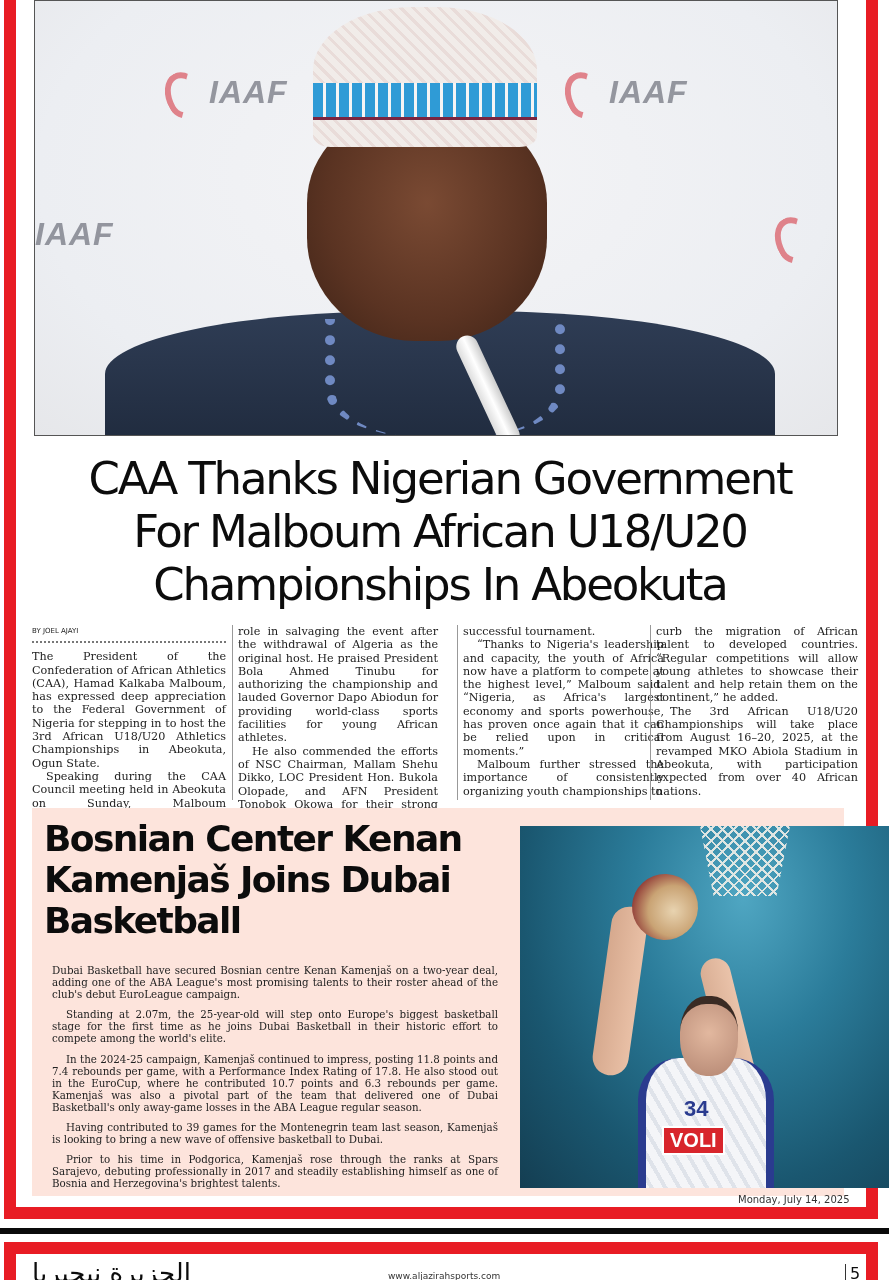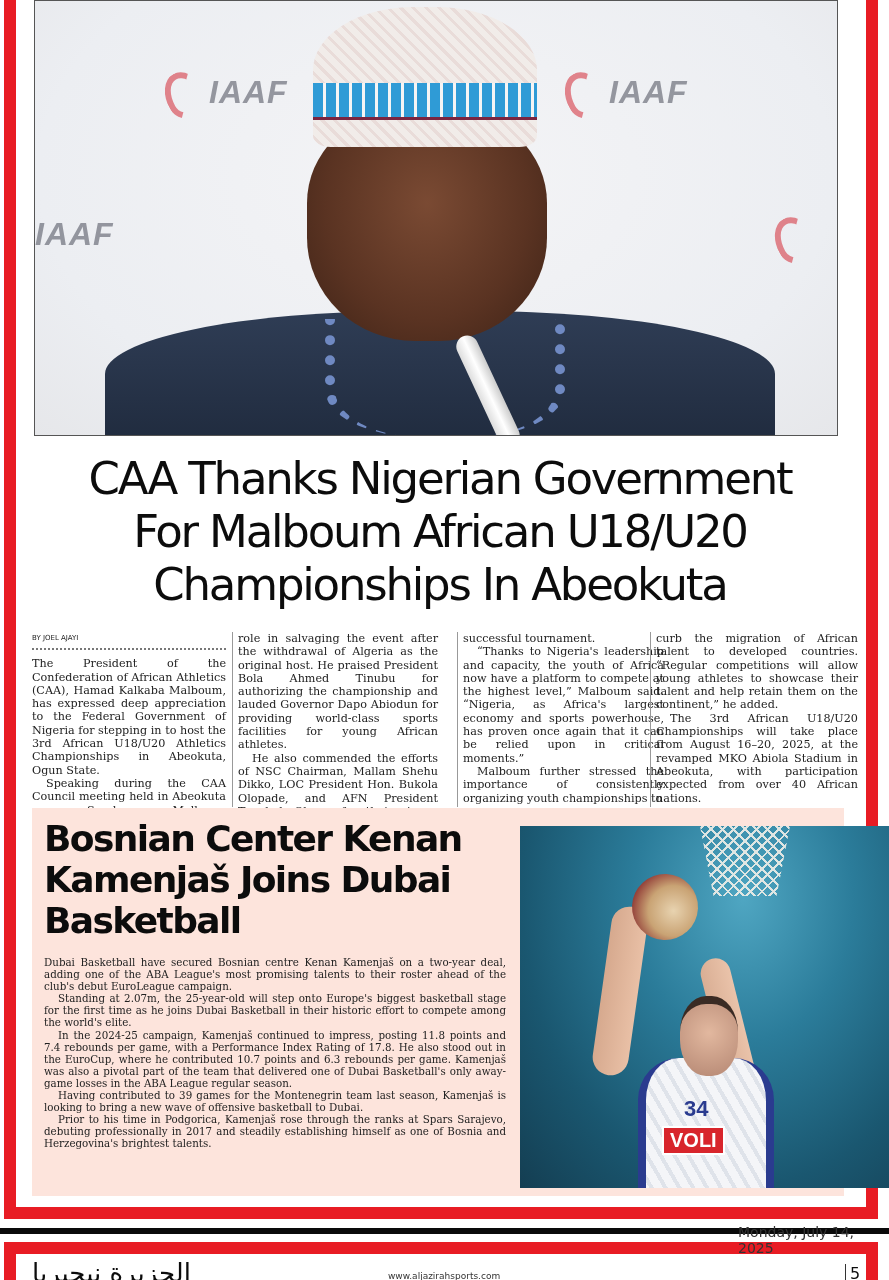--- a/index.html
+++ b/index.html
@@ -12,44 +12,44 @@
   .logo { position:absolute; font-family:"Liberation Sans", sans-serif; font-weight:bold; font-style:italic; color:#4a4d5a; font-size:32px; opacity:.55; letter-spacing:1px;text-align:right; }
   .logo .swoosh { display:inline-block; width:28px; height:36px; border-radius:50% 50% 50% 50%/60% 60% 40% 40%; border:6px solid #d42a36; border-right-color:transparent; border-bottom-color:transparent; transform:rotate(-30deg); vertical-align:middle; margin-right:4px; }
   .person-hat { position:absolute; left:278px; top:6px; width:224px; height:140px; background:repeating-linear-gradient(45deg,#f1ece9 0 6px,#e9dcd9 6px 9px); border-radius:45% 45% 8% 8%; }
   .hat-band { position:absolute; left:278px; top:82px; width:224px; height:34px; background:repeating-linear-gradient(90deg,#2f9bd6 0 10px,#f5f5f5 10px 13px); border-bottom:3px solid #7a2540; }
   .person-face { position:absolute; left:272px; top:110px; width:240px; height:230px; background:radial-gradient(ellipse at 50% 40%, #7a4a33 0%, #5a3322 60%, #3d2216 100%); border-radius:40% 40% 45% 45%; }
   .person-body { position:absolute; left:70px; top:310px; width:670px; height:140px; background:linear-gradient(180deg,#2f3d55,#1f2a3d); border-radius:45% 45% 0 0; }
   .collar { position:absolute; left:290px; top:318px; width:220px; height:118px; border-left:10px dotted #6f89c2; border-right:10px dotted #6f89c2; border-radius:0 0 40% 40%; }
   .mic { position:absolute; left:442px; top:330px; width:22px; height:120px; background:linear-gradient(90deg,#ddd,#fff,#ccc); border-radius:11px; transform:rotate(-25deg); }
   .headline { position:absolute; left:30px; top:452px; width:820px; text-align:center; font-family:"DejaVu Sans", sans-serif; font-size:45px; line-height:53px; letter-spacing:-2.2px; color:#0c0c0c; font-weight:normal; margin:0; }
   .columns { position:absolute; left:32px; top:620px; width:832px; height:180px; }
-  .col { position:absolute; top:12px; height:175px; font-size:11.2px; line-height:13.3px; text-align:justify; color:#222; }
+  .col { position:absolute; top:5px; height:175px; font-size:11.2px; line-height:13.3px; text-align:justify; color:#222; }
   .col p { margin:0; text-indent:14px; }
   .col p.noindent { text-indent:0; }
   .col.sep { border-left:1px solid #999; padding-left:5px; box-sizing:border-box; }
   .byline { font-family:"DejaVu Sans", sans-serif; font-size:7px; letter-spacing:0; color:#222; margin:0 0 3px 0; }
   .byline-rule { height:4px; border-top:2px dotted #777; margin-bottom:3px; }
   .pink-box { position:absolute; left:32px; top:808px; width:812px; height:388px; background:#fde4dc; }
   .pink-title { position:absolute; left:12px; top:10px; width:440px; font-family:"DejaVu Sans", sans-serif; font-size:36px; line-height:41px; letter-spacing:-1.6px; color:#0c0c0c; margin:0; }
   .pink-text { position:absolute; left:12px; top:148px; width:462px; font-size:10.3px; line-height:12.1px; text-align:justify; color:#222; }
-  .pink-text p { margin:0; text-indent:14px; }
+  .pink-text p { margin:8px; text-indent:14px; }
   .pink-text p.noindent { text-indent:0; }
   .bb-photo { position:absolute; left:488px; top:18px; width:372px; height:362px; overflow:hidden;
     background:radial-gradient(ellipse at 60% 20%, #4fa6c2 0%, #2b7c9a 35%, #1a5770 70%, #143e52 100%); }
   .net { position:absolute; left:180px; top:0; width:90px; height:70px; background:repeating-linear-gradient(45deg,transparent 0 6px,#f1efe8 6px 8px),repeating-linear-gradient(-45deg,transparent 0 6px,#f1efe8 6px 8px); clip-path:polygon(0 0,100% 0,85% 100%,15% 100%); opacity:.9; }
   .ball { position:absolute; left:112px; top:48px; width:66px; height:66px; border-radius:50%; background:radial-gradient(circle at 60% 60%, #e8d3b0 0%, #c9a374 45%, #8a2f2f 80%); transform:rotate(-20deg); }
   .arm-l { position:absolute; left:82px; top:80px; width:36px; height:170px; background:linear-gradient(90deg,#d6a98e,#e9c0a6); border-radius:18px; transform:rotate(8deg); }
   .arm-r { position:absolute; left:200px; top:130px; width:30px; height:190px; background:linear-gradient(90deg,#d9ae94,#eac3aa); border-radius:15px; transform:rotate(-14deg); }
   .head { position:absolute; left:160px; top:170px; width:58px; height:72px; border-radius:45%; background:radial-gradient(circle at 50% 40%, #e2b89f, #b48672); border-top:8px solid #3a2b24; }
   .jersey { position:absolute; left:118px; top:232px; width:120px; height:140px; background:repeating-linear-gradient(60deg,#f4f5f8 0 8px,#dfe3ea 8px 12px); border-left:8px solid #2a3b8f; border-right:8px solid #2a3b8f; border-radius:30% 30% 0 0; }
   .jersey-num { position:absolute; left:164px; top:270px; font-family:"Liberation Sans", sans-serif; font-weight:bold; color:#2a3b8f; font-size:22px; }
   .jersey-sponsor { position:absolute; left:142px; top:300px; background:#d8252c; color:#fff; font-family:"Liberation Sans", sans-serif; font-weight:bold; font-size:20px; padding:1px 6px; border:2px solid #fff; }
   .footer-ar { position:absolute; left:32px; top:1258px; font-family:"DejaVu Sans", sans-serif; font-size:26px; color:#0c0c0c; }
   .footer-url { position:absolute; left:388px; top:1271px; font-family:"DejaVu Sans", sans-serif; font-size:9px; color:#333; }
-  .footer-date { position:absolute; left:738px; top:1224px; font-family:"DejaVu Sans", sans-serif; font-size:14px; color:#333; }
+  .footer-date { position:absolute; left:738px; top:1194px; font-family:"DejaVu Sans", sans-serif; font-size:10px; color:#333; }
   .footer-page { position:absolute; left:845px; top:1264px; font-family:"DejaVu Sans", sans-serif; font-size:16px; color:#0c0c0c; border-left:1px solid #333; padding-left:4px; }
 </style>
 </head>
 <body>
 
 <div class="frame"></div>
 
 <div class="top-photo">
   <div class="logo" style="left:130px;top:70px;"><span class="swoosh"></span><span>IAAF</span></div>
   <div class="logo" style="left:530px;top:70px;"><span class="swoosh"></span><span>IAAF</span></div>

